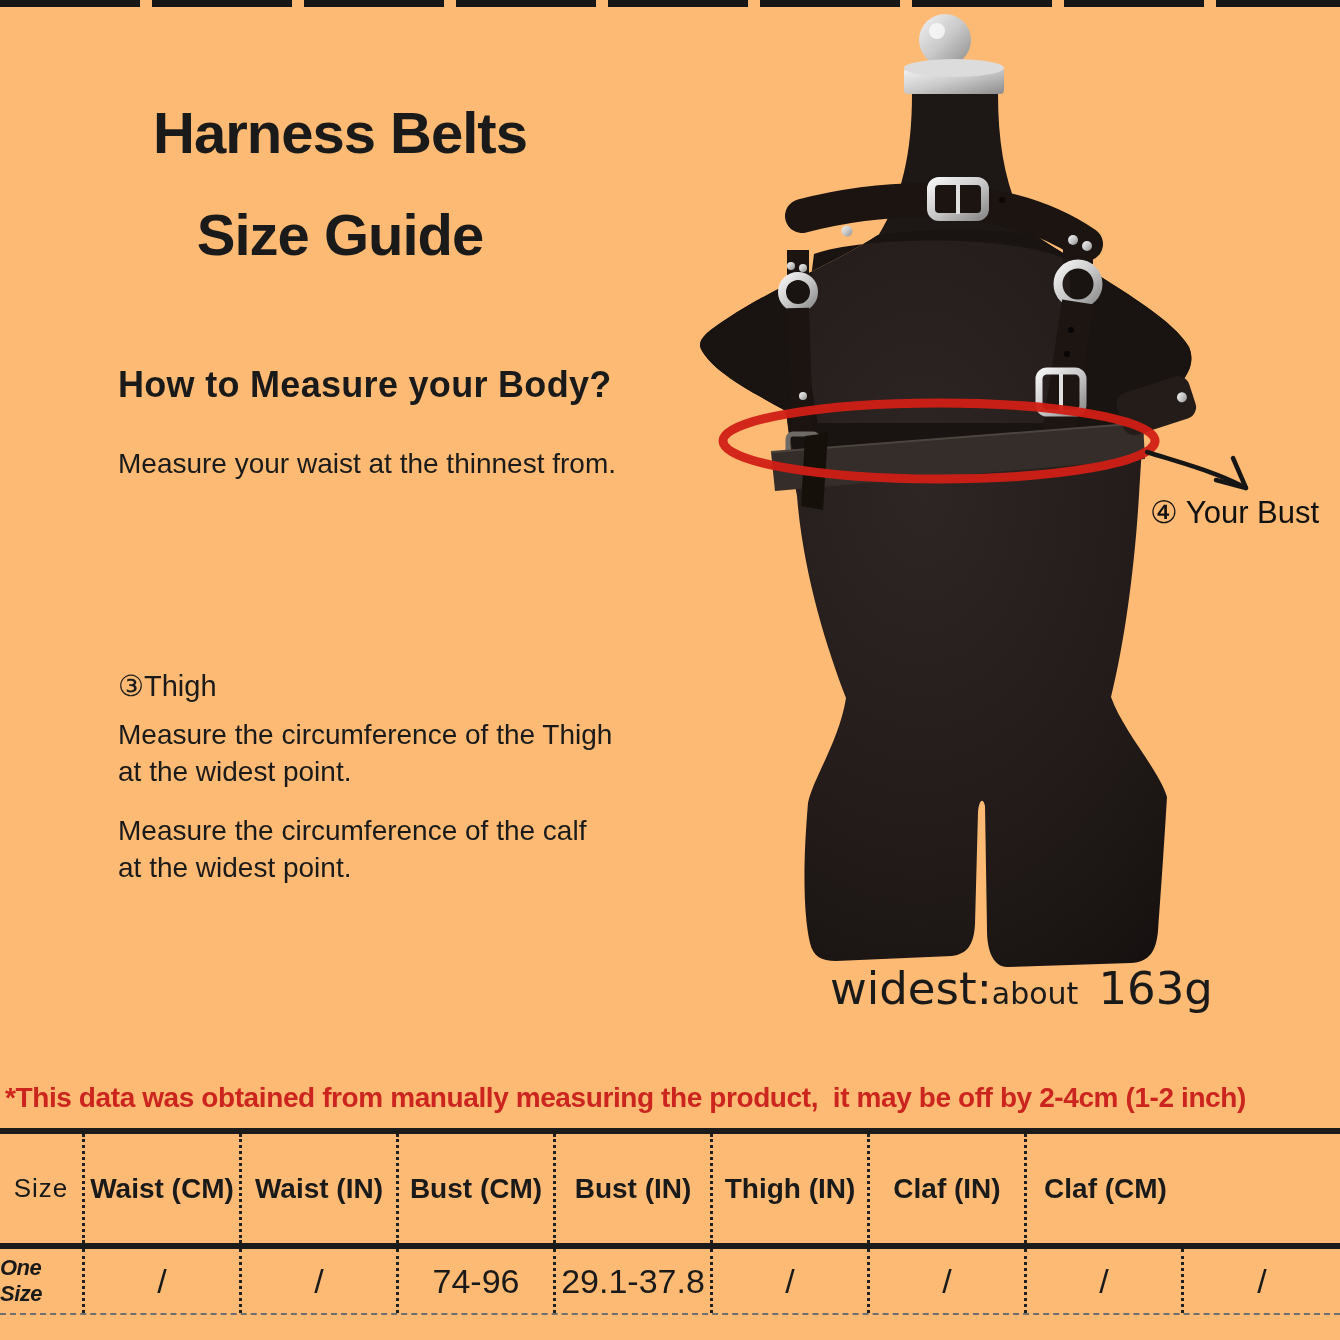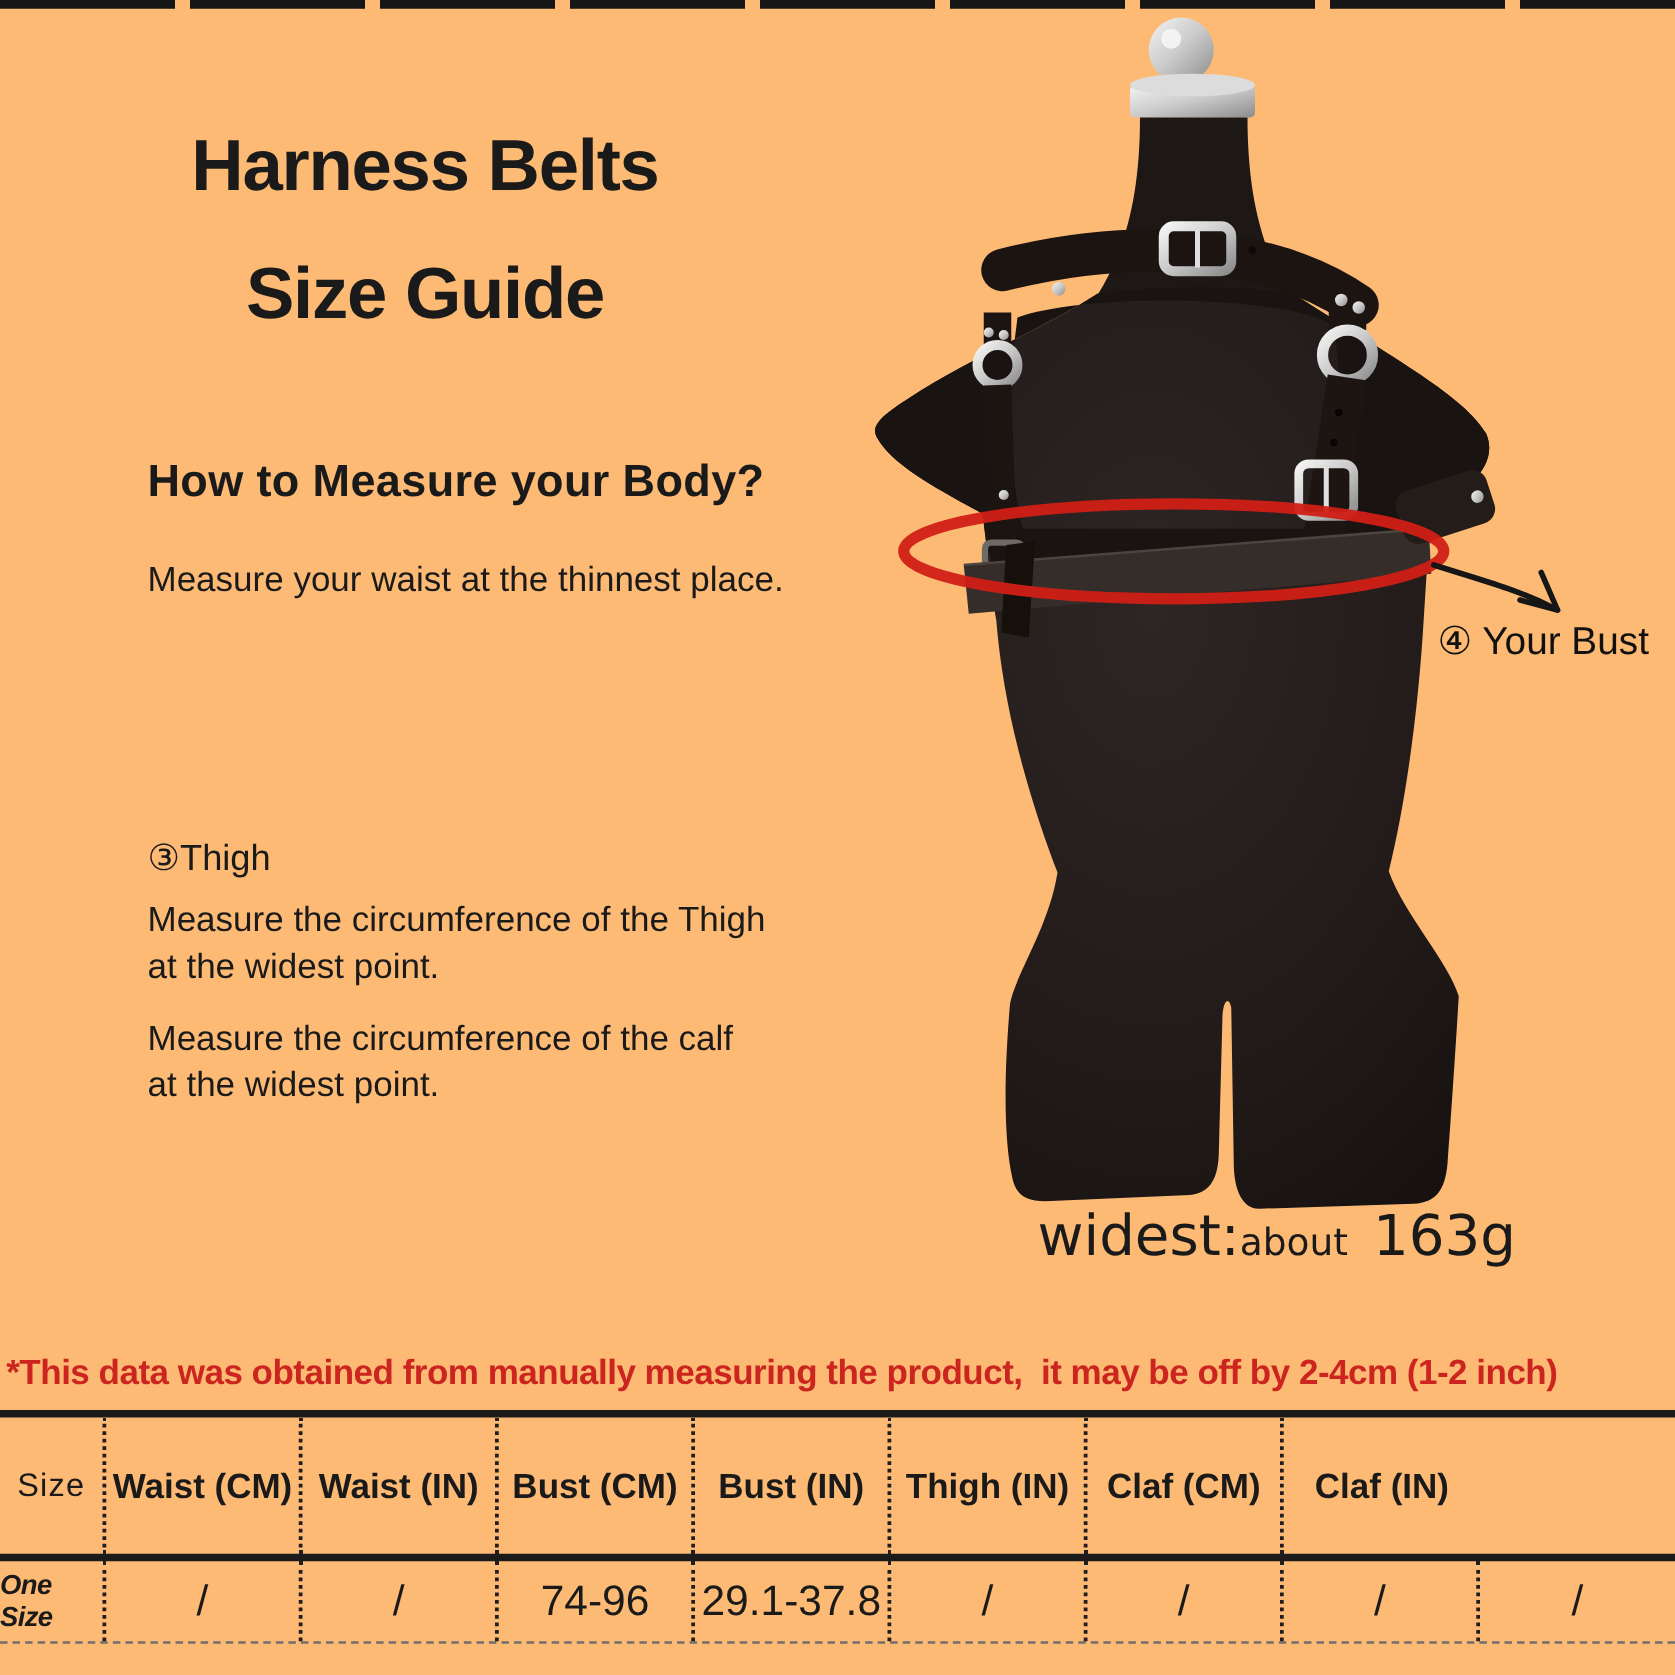--- a/index.html
+++ b/index.html
@@ -51,21 +51,21 @@
   <div class="top-strip"></div>
 
   <div class="title-block">
     <div class="title-line">Harness Belts</div>
     <div class="title-line second">Size Guide</div>
   </div>
 
   <div class="measure-heading">How to Measure your Body?</div>
 
   <div class="step" style="top:445px">
-    <div class="step-line">Measure your waist at the thinnest place.</div>
+    <div class="step-line">Measure your waist at the thinnest from.</div>
   </div>
 
 
   <div class="step" style="top:669px">
     <div class="step-title">③Thigh</div>
     <div class="step-line">Measure the circumference of the Thigh</div>
     <div class="step-line">at the widest point.</div>
   </div>
 
   <div class="step" style="top:812px">
@@ -169,22 +169,22 @@
 
   <div class="size-table">
     <div class="t-border"></div>
     <div class="t-row head-row">
       <div class="t-cell size-col">Size</div>
       <div class="t-cell">Waist (CM)</div>
       <div class="t-cell">Waist (IN)</div>
       <div class="t-cell">Bust (CM)</div>
       <div class="t-cell">Bust (IN)</div>
       <div class="t-cell">Thigh (IN)</div>
+      <div class="t-cell">Claf (IN)</div>
       <div class="t-cell">Claf (CM)</div>
-      <div class="t-cell">Claf (IN)</div>
     </div>
     <div class="t-border"></div>
     <div class="t-row data-row">
       <div class="t-cell size-col">One Size</div>
       <div class="t-cell">/</div>
       <div class="t-cell">/</div>
       <div class="t-cell">74-96</div>
       <div class="t-cell">29.1-37.8</div>
       <div class="t-cell">/</div>
       <div class="t-cell">/</div>

